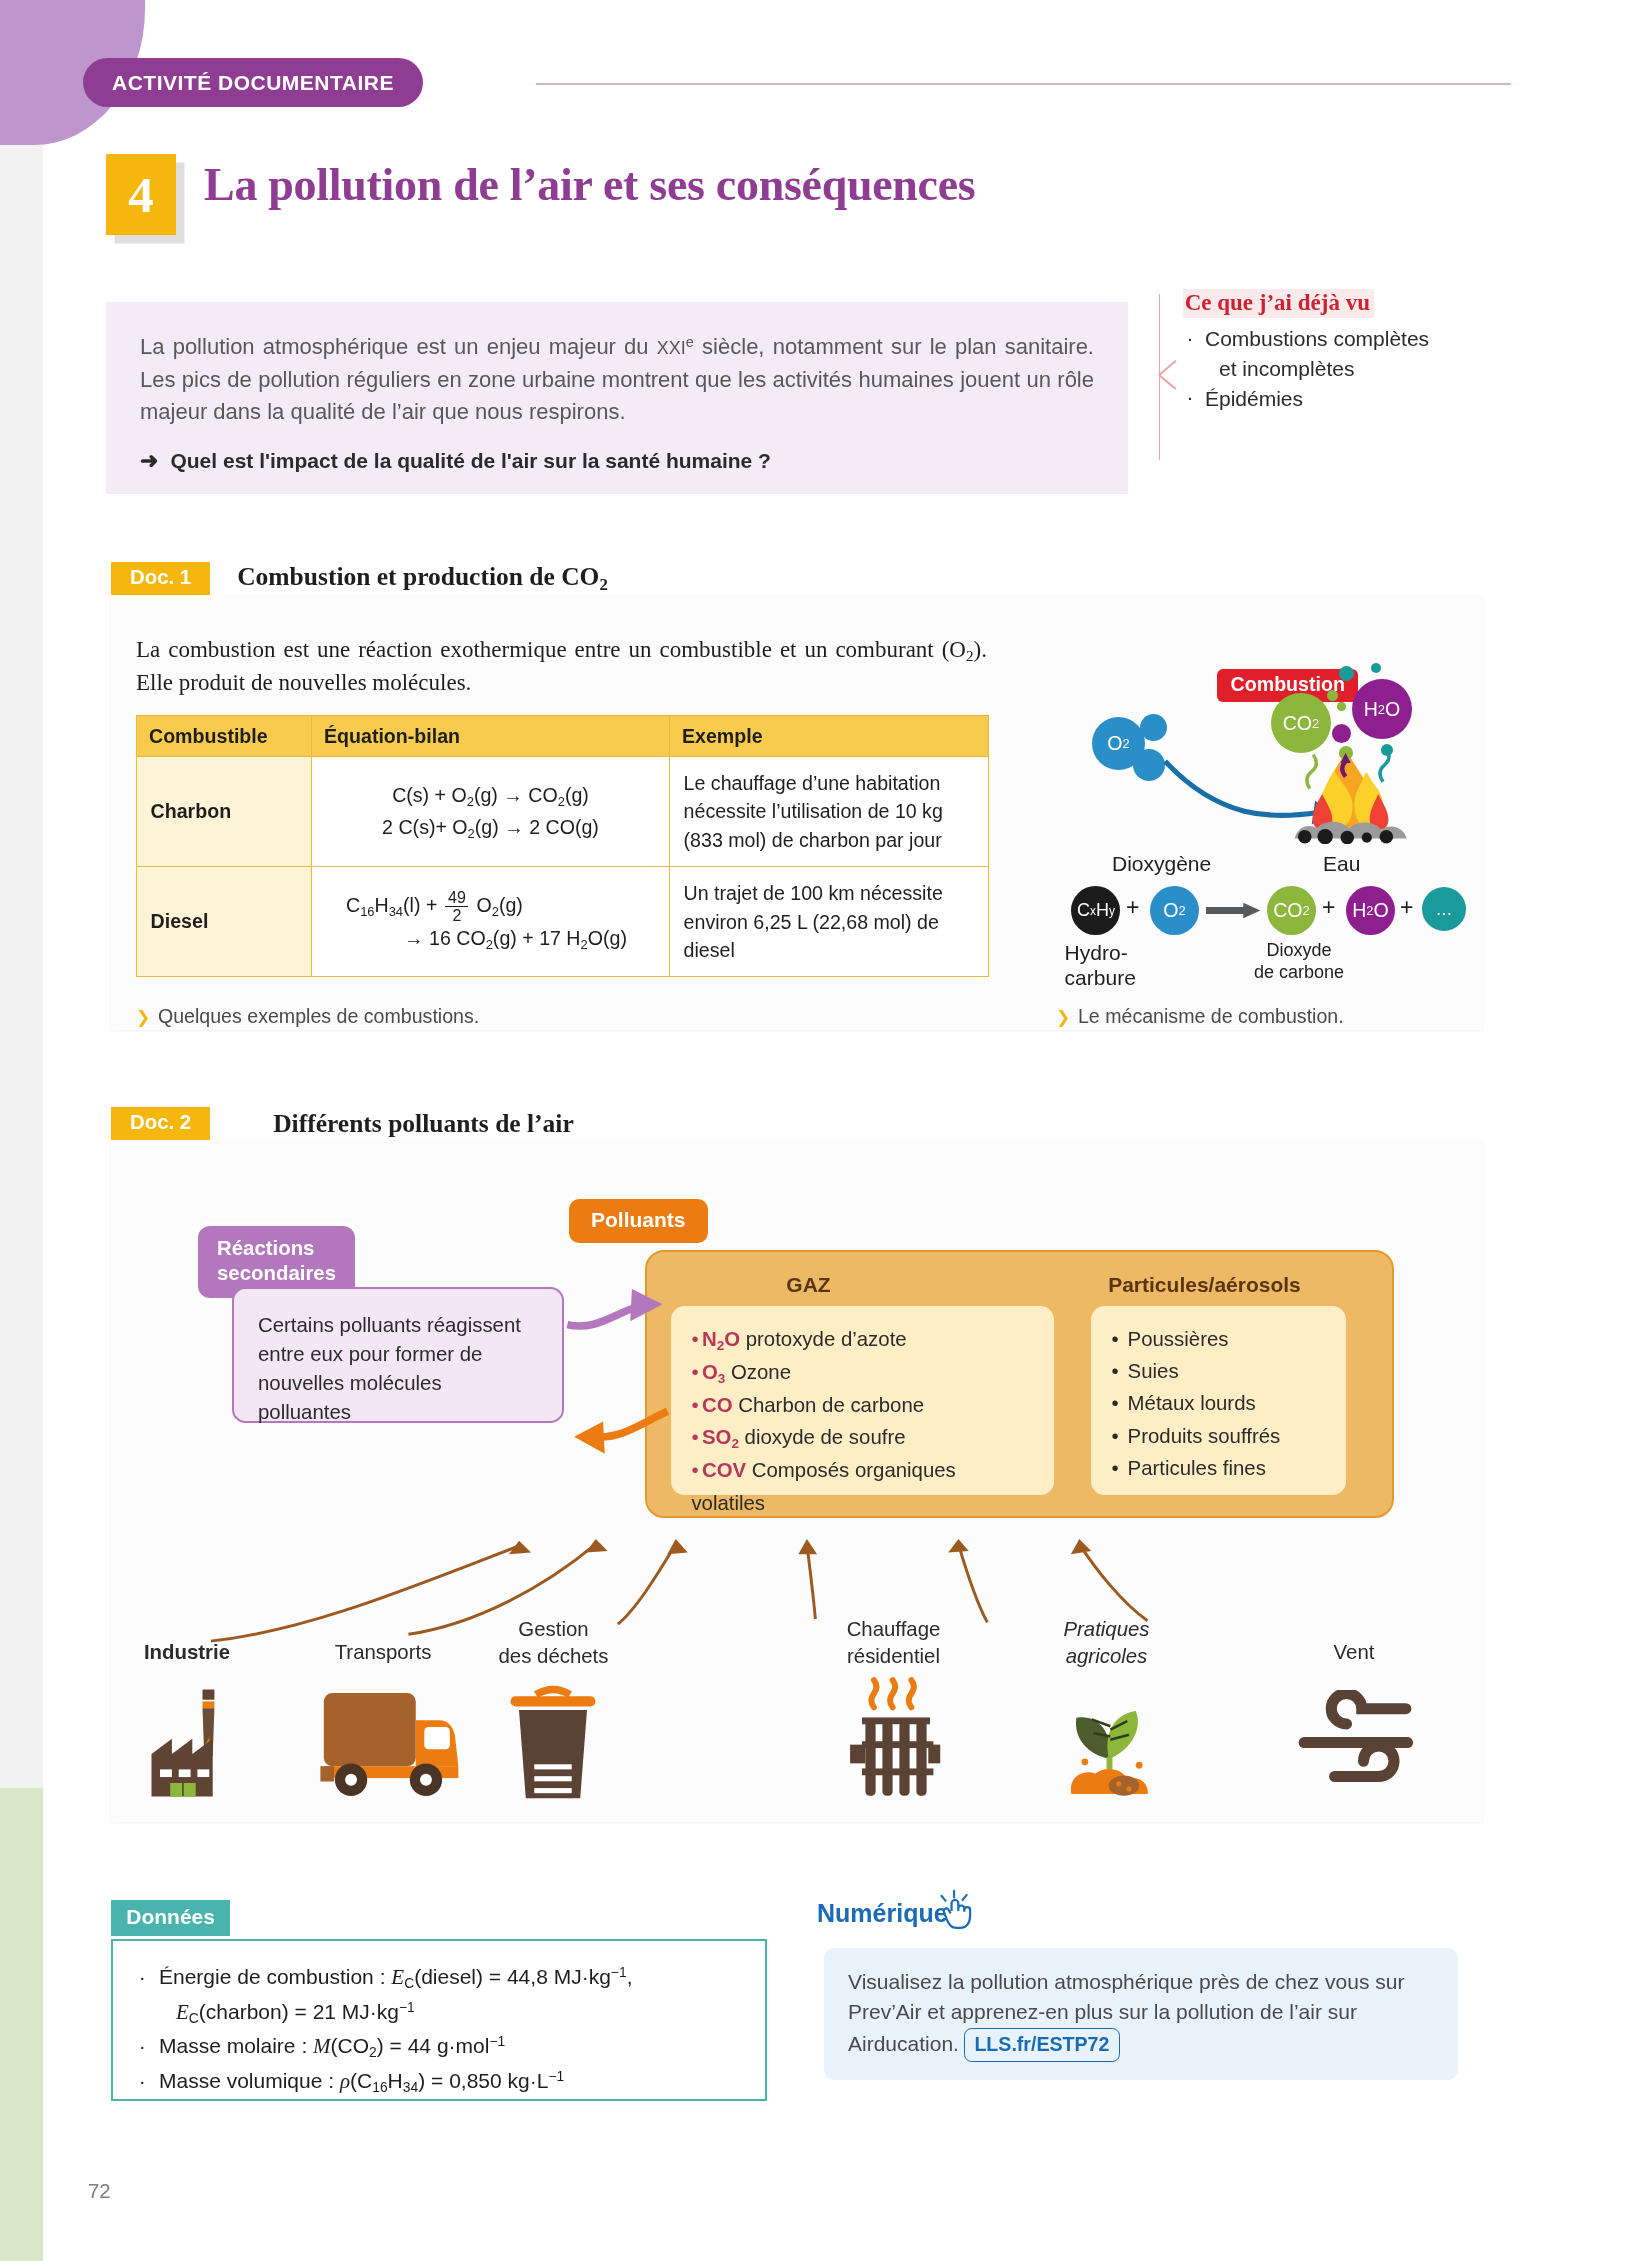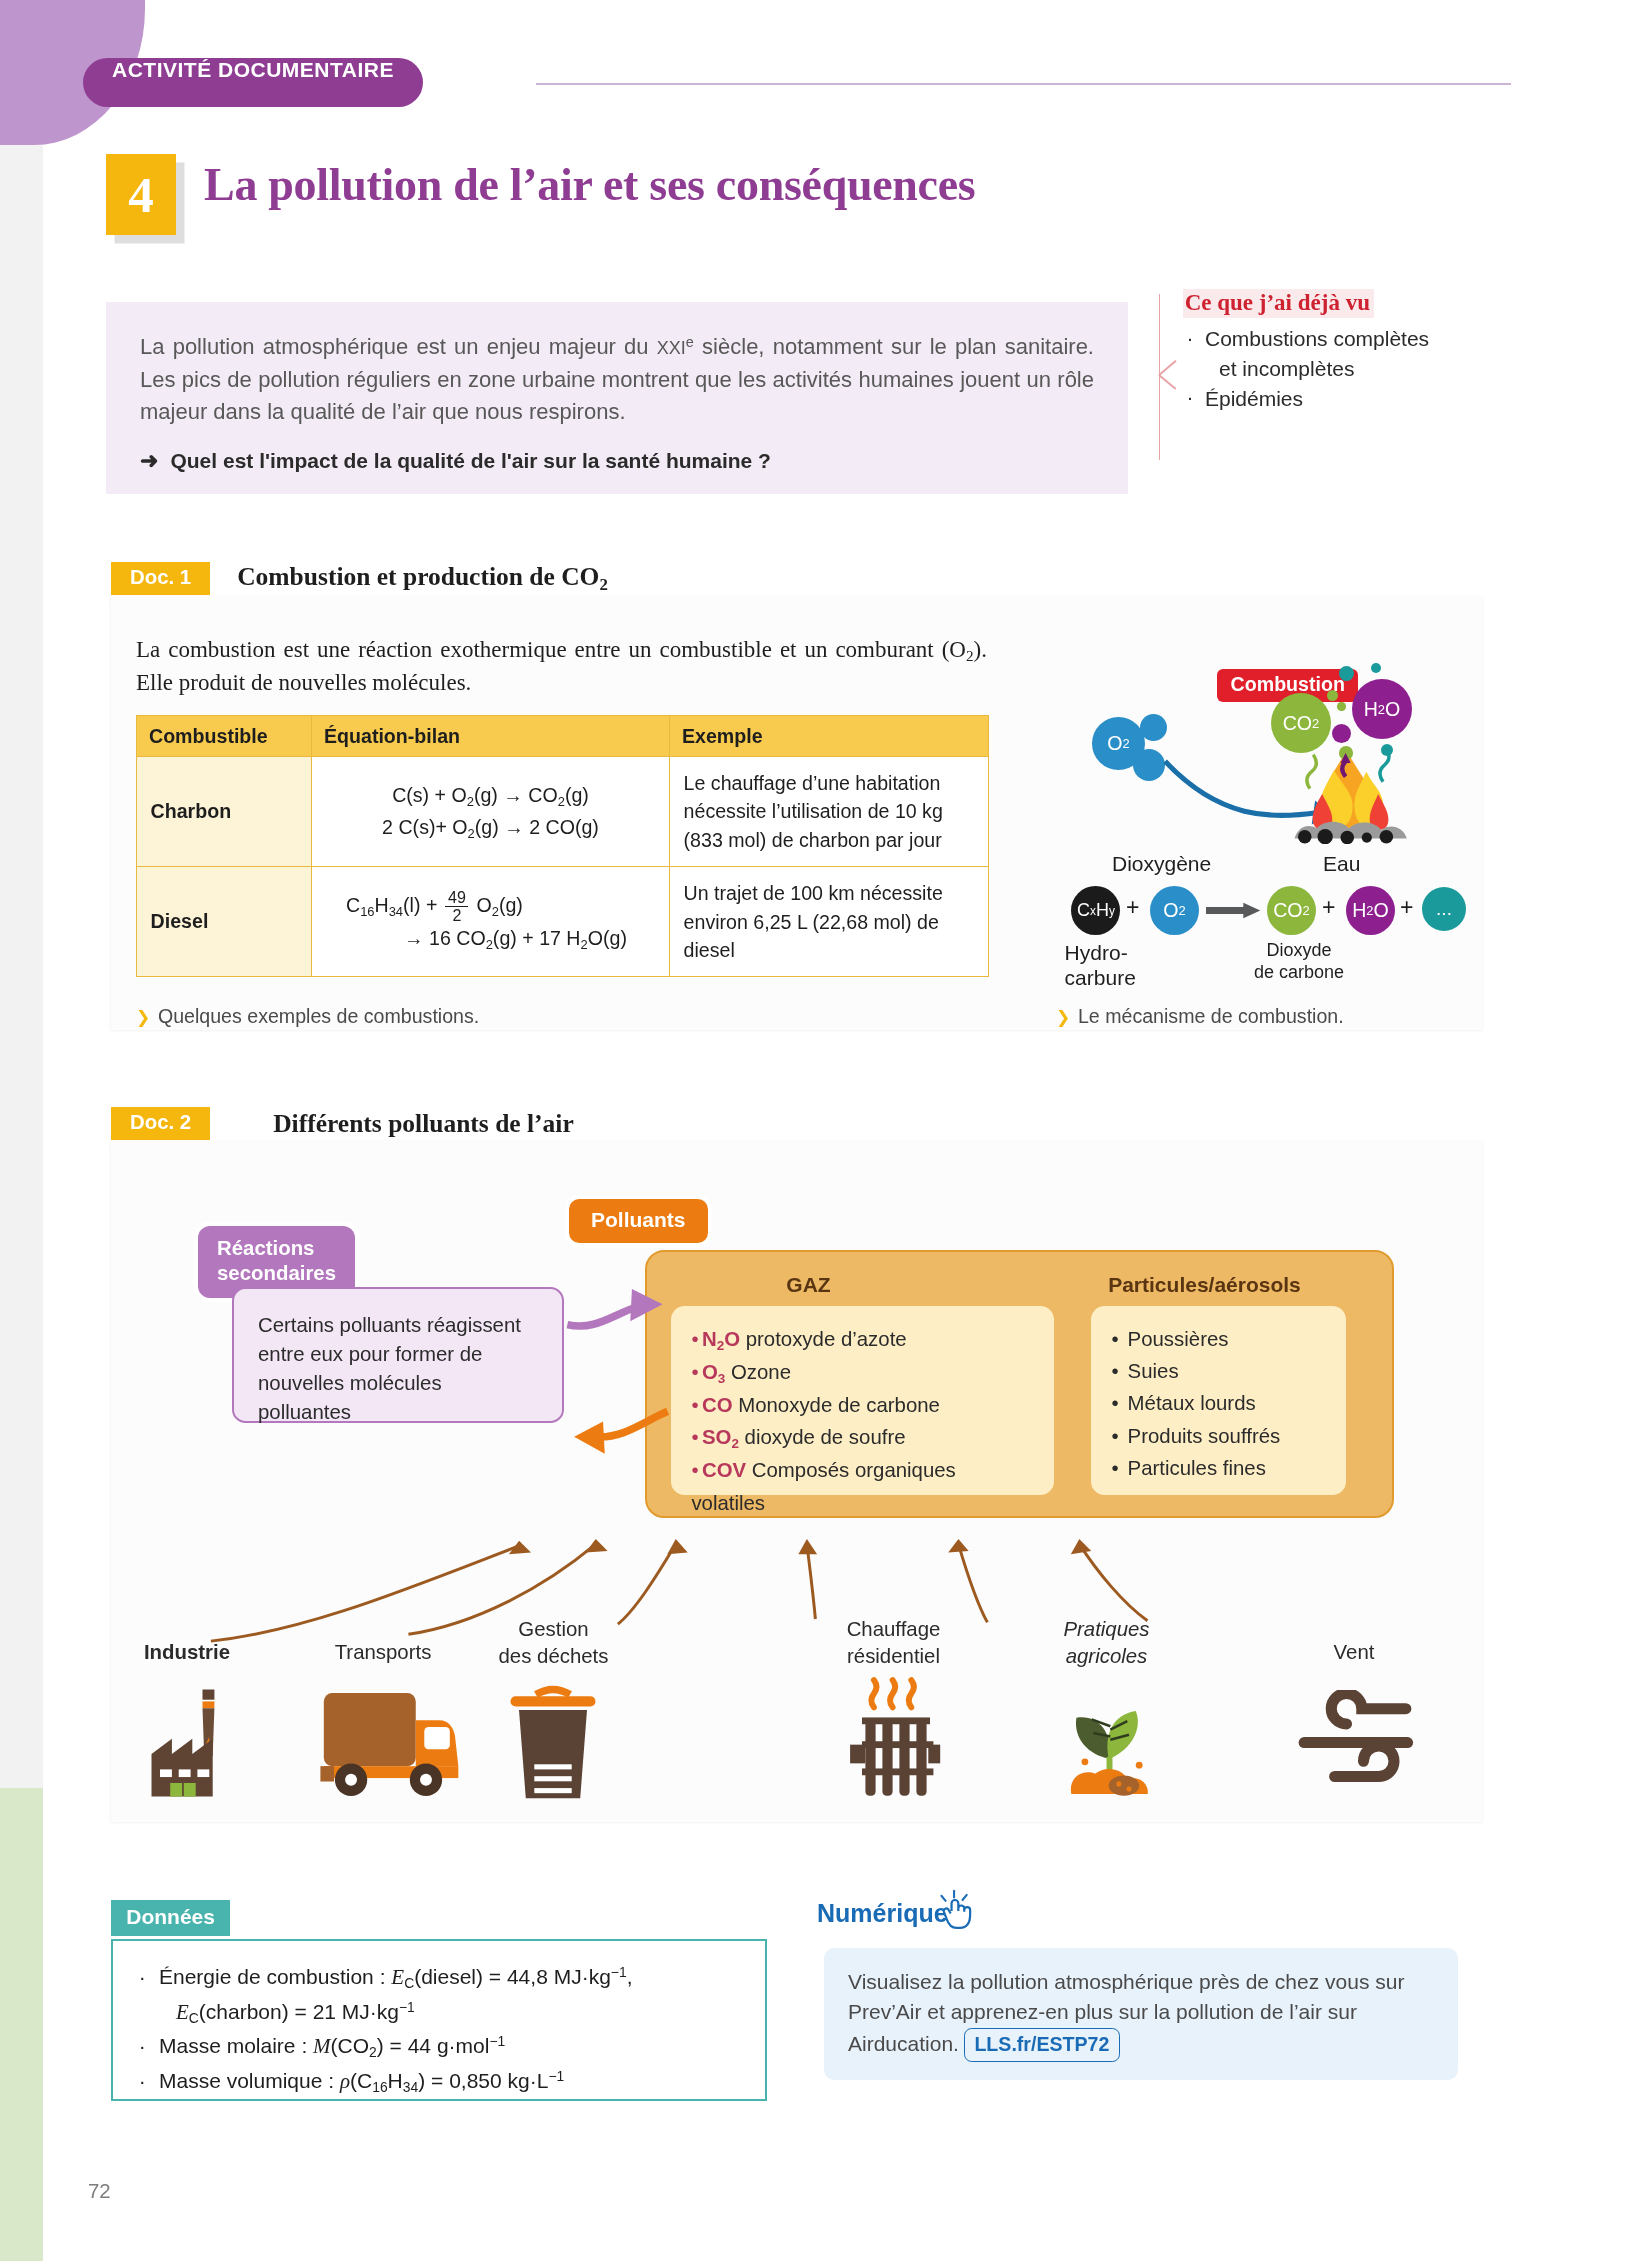--- a/index.html
+++ b/index.html
@@ -15,21 +15,21 @@
   .left-band-green { position:absolute; left:0; top:1788px; width:43px; height:473px; background:#d9e8c9; }
 
   
   .blob { position:absolute; left:0px; top:-51px; width:145px; height:196px;
           background:#bf95cd; border-radius:0 0 111px 0/0 0 136px 0; }
 
   
   .act-pill {
     position:absolute; left:83px; top:58px; height:49px;
     background:#8e3d93; color:#fff; border-radius:25.5px;
-    display:flex; padding:0 29px;
+    display:flex; align-items:center; padding:0 29px;
     font-weight:bold; font-size:21px; letter-spacing:0.5px;
   }
   .act-rule { position:absolute; left:536px; top:83px; width:975px; height:1.7px; background:#cbb5d4; }
 
   
   .num-box {
     position:absolute; left:106px; top:154px; width:70px; height:81px;
     background:#f5b60d; color:#fff; font-size:51px; font-weight:bold;
     display:flex; align-items:center; justify-content:center;
     font-family:"Liberation Serif", serif;
@@ -352,21 +352,21 @@
 <div class="poll-outer"></div>
 <div class="poll-tab">Polluants</div>
 
 <div class="poll-col-title" style="left:681px; top:1273px; width:255px;text-align:center;">GAZ</div>
 <div class="poll-col-title" style="left:1064px; top:1273px; width:281px;">Particules/aérosols</div>
 
 <div class="poll-card" style="left:671px; top:1306px; width:383px; height:189px;">
   <ul>
     <li><span class="dot">•</span><b>N<sub>2</sub>O</b> <span>protoxyde d’azote</span></li>
     <li><span class="dot">•</span><b>O<sub>3</sub></b> <span>Ozone</span></li>
-    <li><span class="dot">•</span><b>CO</b> <span>Monoxyde de carbone</span></li>
+    <li><span class="dot">•</span><b>CO</b> <span>Charbon de carbone</span></li>
     <li><span class="dot">•</span><b>SO<sub>2</sub></b> <span>dioxyde de soufre</span></li>
     <li><span class="dot">•</span><b>COV</b> <span>Composés organiques volatiles</span></li>
   </ul>
 </div>
 
 <div class="poll-card" style="left:1091px; top:1306px; width:255px; height:189px;">
   <ul>
     <li><span class="dot" style="color:#2b2b2b">•</span> <span>Poussières</span></li>
     <li><span class="dot" style="color:#2b2b2b">•</span> <span>Suies</span></li>
     <li><span class="dot" style="color:#2b2b2b">•</span> <span>Métaux lourds</span></li>

